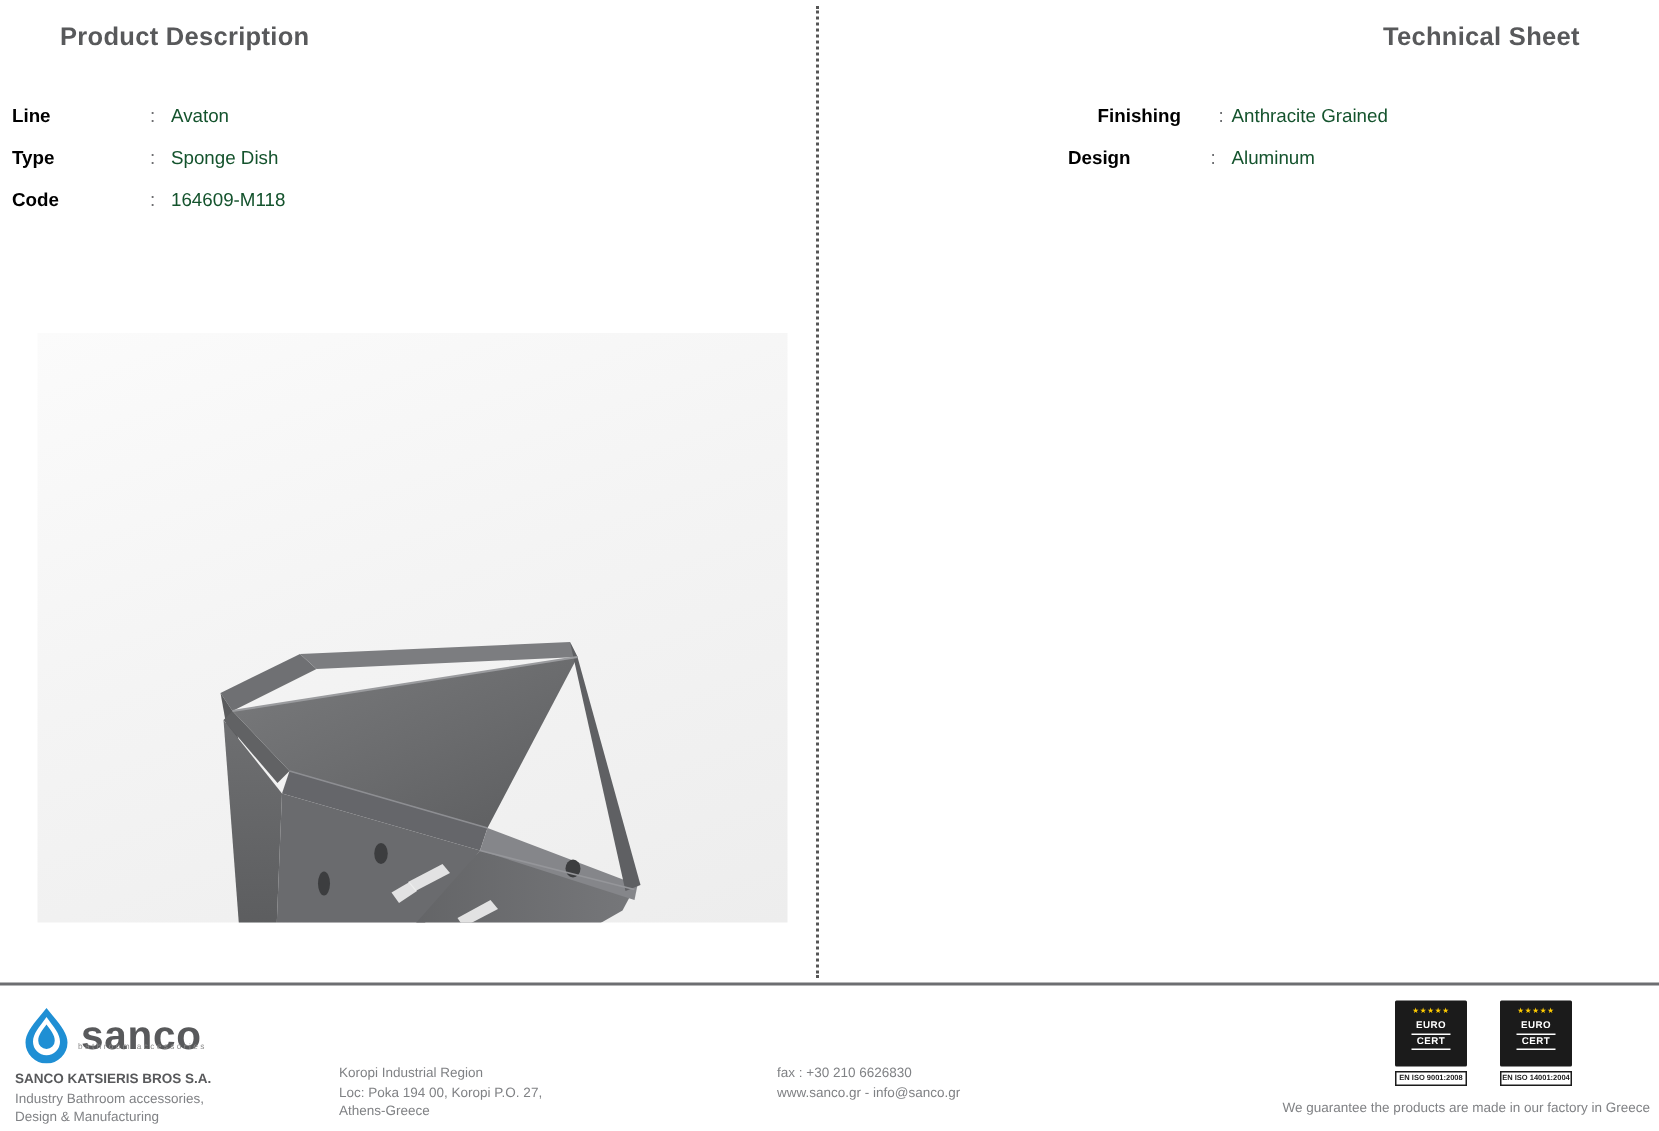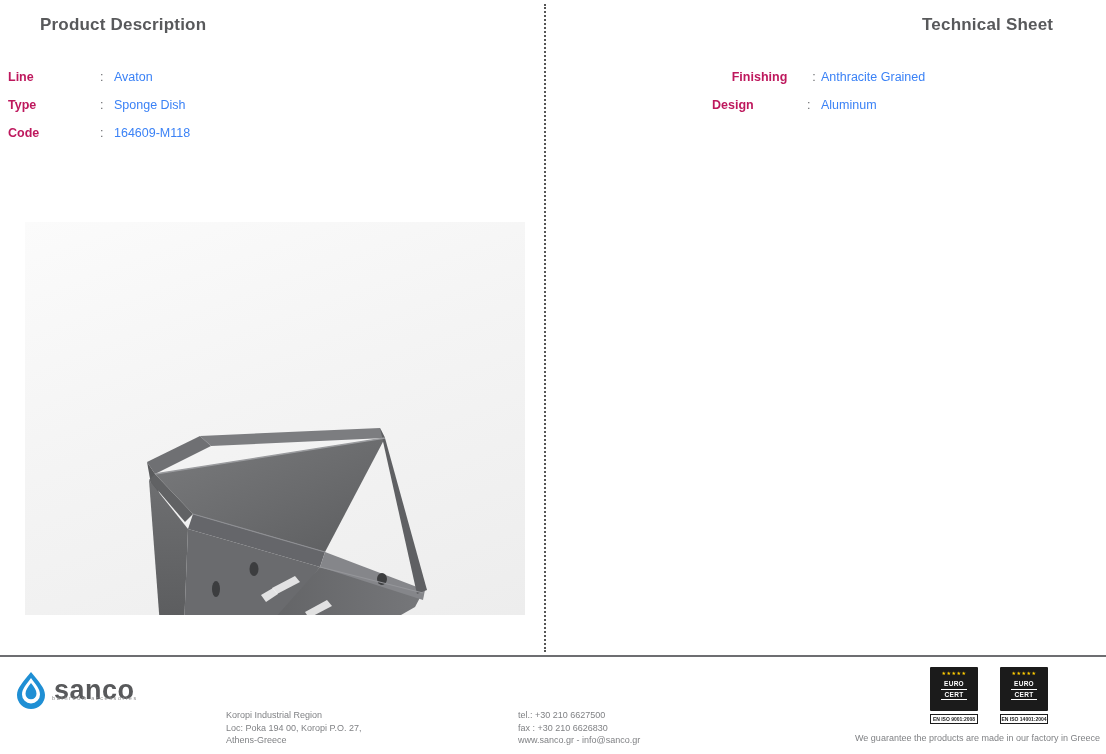--- a/index.html
+++ b/index.html
@@ -50,28 +50,28 @@
   .spec {
     position: absolute;
     font-size: 12.5px;
     line-height: 16px;
     color: #6d6e71;
   }
   .spec .k {
     display: inline-block;
     width: 92px;
     font-weight: bold;
-    color: #be185d;
+    color: #000000;
   }
   .spec .c {
     display: inline-block;
     width: 14px;
     color: #6d6e71;
   }
-  .spec .v { color: #3b82f6; }
+  .spec .v { color: #14532d; }
 
   #spec-l-0 { left: 8px; top: 69px; }
   #spec-l-1 { left: 8px; top: 97px; }
   #spec-l-2 { left: 8px; top: 125px; }
 
   #spec-r-0 { left: 166px; top: 69px; text-align: center; }
   #spec-r-1 { left: 166px; top: 97px; }
   .col-right .spec .k { width: 95px; }
 
   
@@ -271,29 +271,33 @@
     <div id="logo-wrap">
       <svg width="34" height="38" viewBox="0 0 34 38">
         <path d="M17 1 C9 11 3 17 3 24 a14 14 0 0 0 28 0 C31 17 25 11 17 1 Z" fill="#1f8fd4"></path>
         <path d="M17 7 C12 14 8 18 8 23.5 a9 9 0 0 0 18 0 C26 18 22 14 17 7 Z" fill="#ffffff"></path>
         <path d="M17 12 C14 16 11.5 19 11.5 22.8 a5.5 5.5 0 0 0 11 0 C22.5 19 20 16 17 12 Z" fill="#1f8fd4"></path>
       </svg>
       <span id="logo-text">sanco</span>
     </div>
     <div id="logo-sub">bathroom accessories</div>
 
+    <div class="fcol" id="f-company">
+      <div class="bold">SANCO KATSIERIS BROS S.A.</div>
+      <div>Industry Bathroom accessories,</div>
+      <div>Design &amp; Manufacturing</div>
+    </div>
 
     <div class="fcol" id="f-addr">
       <div>Koropi Industrial Region</div>
       <div>Loc: Poka 194 00, Koropi P.O. 27,</div>
       <div>Athens-Greece</div>
     </div>
 
     <div class="fcol" id="f-contact">
-      <div>tel.: +30 210 6627500</div>
       <div>fax : +30 210 6626830</div>
       <div>www.sanco.gr - info@sanco.gr</div>
     </div>
 
     <div id="cert-wrap">
       <div class="cert">
         <div class="cert-badge">
           <div class="cert-stars">★★★★★</div>
           <div class="ctxt t1">EURO</div>
           <div class="ctxt t2">CERT</div>

